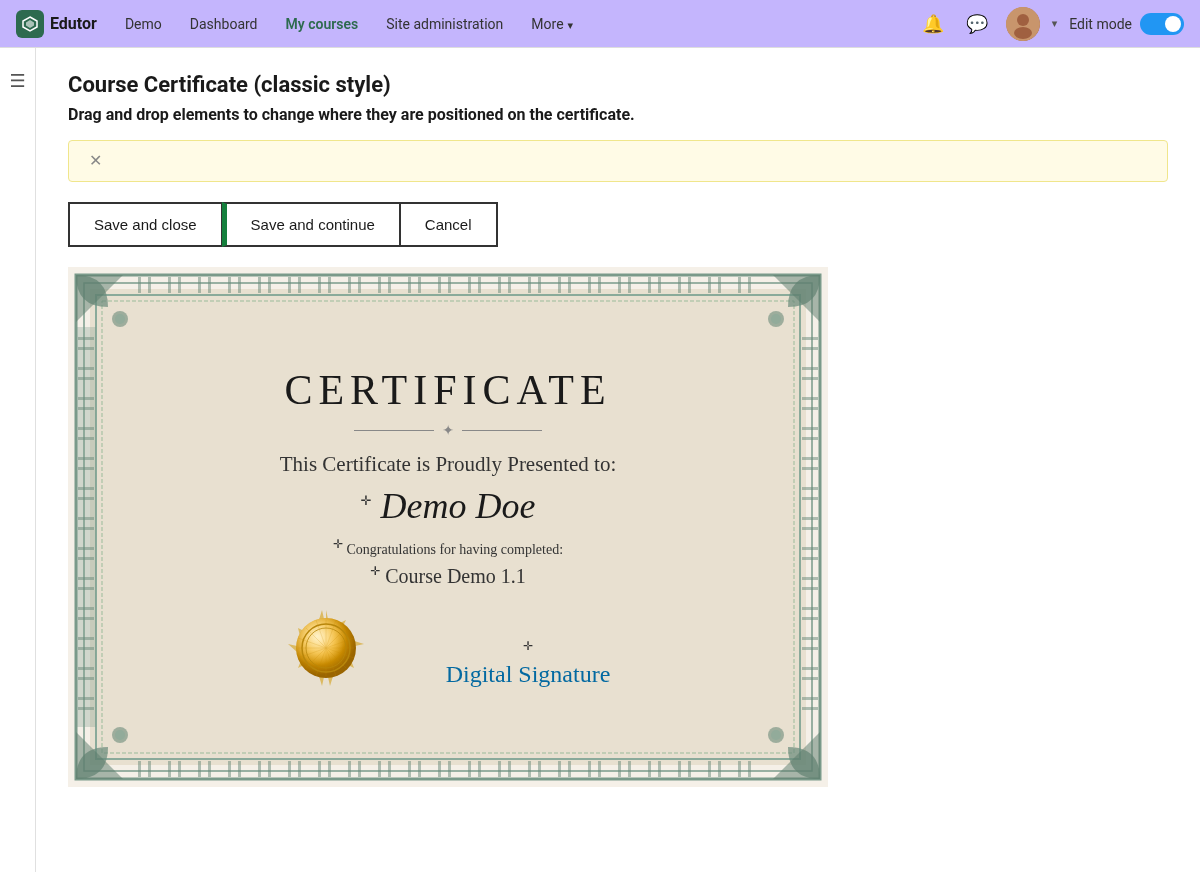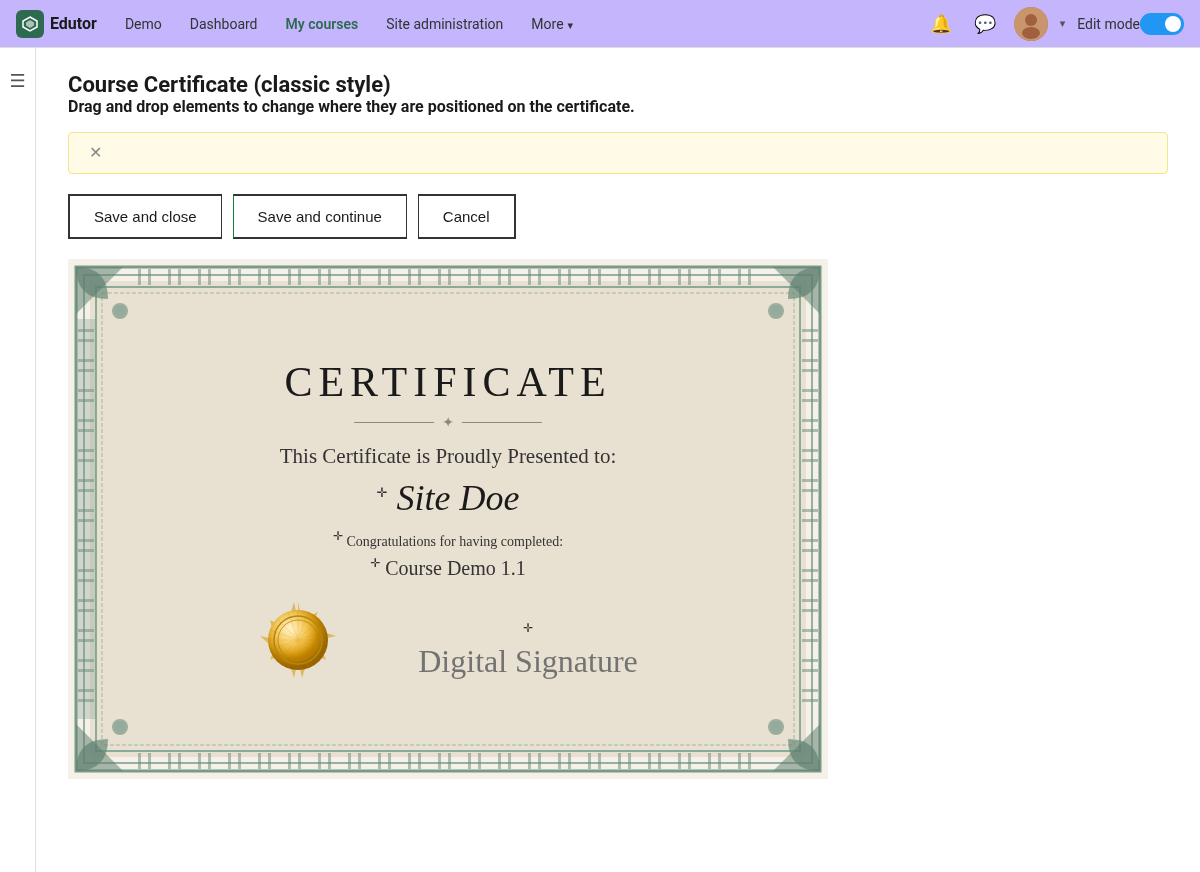--- a/index.html
+++ b/index.html
@@ -90,20 +90,21 @@
       display: flex;
       align-items: center;
       justify-content: center;
       color: white;
       font-size: 14px;
       font-weight: 600;
     }
     .edit-mode-section {
       display: flex;
       align-items: center;
+      gap: 8px;
       font-size: 14px;
       color: #333;
     }
     .toggle-switch {
       width: 44px;
       height: 22px;
       background: #2196F3;
       border-radius: 11px;
       position: relative;
       cursor: pointer;
@@ -145,20 +146,21 @@
       margin-left: 36px;
       padding: 24px 32px;
       min-height: calc(100vh - 48px);
       background: #fff;
     }
 
     .page-title {
       font-size: 22px;
       font-weight: 700;
       color: #1a1a1a;
+      margin-bottom: 8px;
     }
 
     .page-subtitle {
       font-size: 16px;
       font-weight: 700;
       color: #1a1a1a;
       margin-bottom: 16px;
     }
 
     .alert-banner {
@@ -178,35 +180,35 @@
       border: none;
       cursor: pointer;
       font-size: 16px;
       color: #888;
       padding: 0 4px;
       line-height: 1;
     }
 
     .btn-group {
       display: flex;
-      gap: 11px;
+      gap: 0;
       margin-bottom: 20px;
     }
     .btn {
       padding: 12px 24px;
       border: 2px solid #333;
       background: #fff;
       cursor: pointer;
       font-size: 15px;
       font-weight: 500;
       color: #1a1a1a;
       transition: background 0.1s;
     }
     .btn:first-child { border-right: 1px solid #333; }
-    .btn:not(:first-child):not(:last-child) { border-left: 1px solid #15803d; border-right: 1px solid #333; }
+    .btn:not(:first-child):not(:last-child) { border-left: 5px solid #15803d; border-right: 1px solid #333; }
     .btn:last-child { border-left: 1px solid #333; }
 
     
     .cert-wrapper {
       width: 760px;
       min-height: 520px;
       position: relative;
     }
 
     .certificate {
@@ -580,21 +582,21 @@
         <div class="cert-divider">
           <div class="cert-divider-line"></div>
           <span class="cert-divider-ornament">✦</span>
           <div class="cert-divider-line"></div>
         </div>
 
         <div class="cert-presented">This Certificate is Proudly Presented to:</div>
 
         <div class="cert-name move-cursor">
           <span style="font-size:13px; color:#333; font-style:normal; vertical-align:super;">✛</span>
-          <span>Site Doe</span>
+          <span>Demo Doe</span>
         </div>
 
         <div class="cert-congrats move-cursor">
           <span style="font-size:12px; vertical-align:super;">✛</span>
           <span>Congratulations for having completed:</span>
         </div>
 
         <div class="cert-course move-cursor">
           <span style="font-size:12px; vertical-align:super;">✛</span>
           <span>Course Demo 1.1</span>
@@ -633,21 +635,21 @@
                   <line x1="10" y1="-28" x2="-10" y2="28"></line>
                 </g>
                 <circle r="24" fill="none" stroke="#b8860b" stroke-width="1.5"></circle>
                 <circle r="20" fill="none" stroke="#b8860b" stroke-width="0.8"></circle>
               </g>
             </svg>
           </div>
 
           <div class="cert-signature move-cursor">
             <span style="font-size:12px; color:#333; vertical-align:super;">✛</span>
-            <div class="cert-signature-text" style="font-family: 'Brush Script MT', 'Segoe Script', cursive; font-size: 32px; color: #737373;">Digital Signature</div>
+            <div class="cert-signature-text" style="font-family: 'Brush Script MT', 'Segoe Script', cursive; font-size: 24px; color: #0369a1;">Digital Signature</div>
           </div>
         </div>
       </div>
 
     </div>
   </div>
 
 </div>
 
 </body></html>

